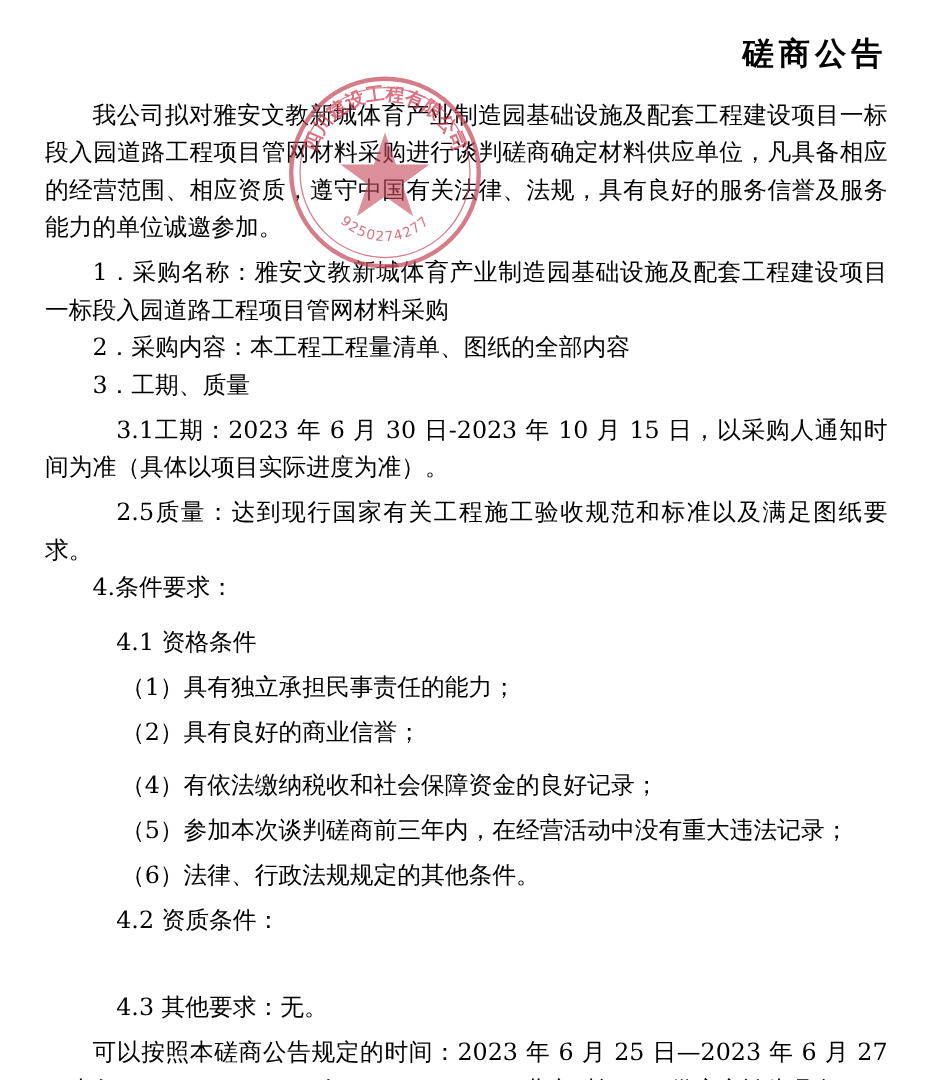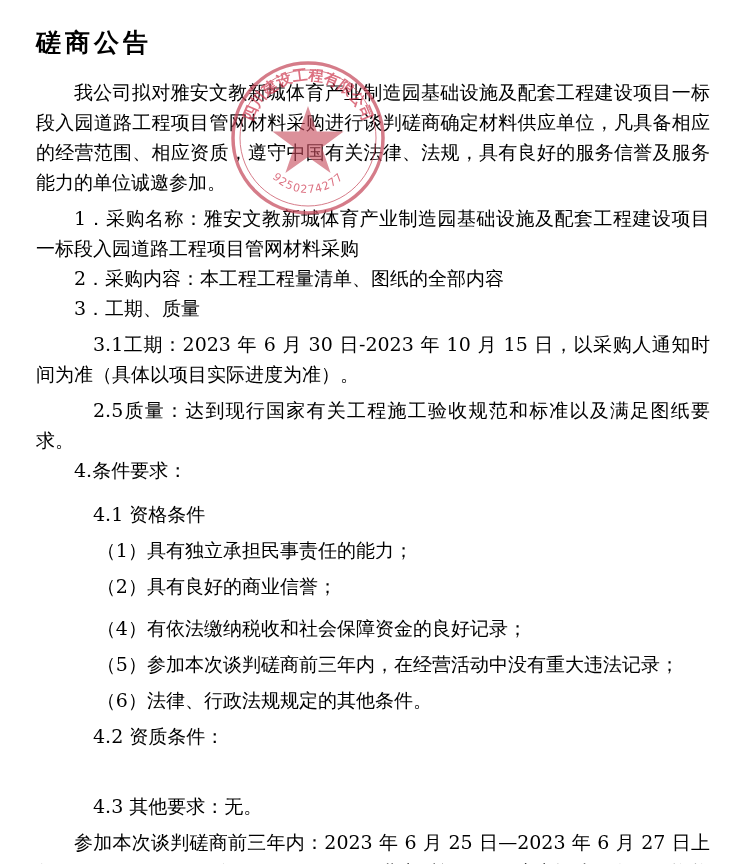--- a/index.html
+++ b/index.html
@@ -18,21 +18,21 @@
     overflow: hidden;
     background: #ffffff;
   }
   .doc {
     position: relative;
     padding: 22px 36px 0 36px;
     box-sizing: border-box;
     width: 746px;
   }
   .doc-title {
-    text-align: left;
+    text-align: right;
     font-size: 25px;
     font-weight: bold;
     letter-spacing: 4px;
     margin: 4px 0 18px 0;
     font-family: "DejaVu Serif", "Liberation Serif", serif;
   }
   p {
     margin: 0 0 0 0;
     font-size: 19px;
     line-height: 30px;
@@ -154,21 +154,21 @@
     <div class="gap-l"></div>
     <div class="gap-m"></div>
 
     <p class="lvl2">
       <span>4.3</span>&nbsp;<span>其他要求：无。</span>
     </p>
 
     <div class="gap-s"></div>
 
     <p class="body-para">
-      <span>参加本次谈判磋商前三年内：</span><span>2023 年 6 月 25 日—2023 年 6 月 27 日上午 8:30-12：00；下午 2:30-18：00（北京时间）。供应商认为具备项目资格条件要求，且满足服务要求的，可以按照本磋商公告规定的时间、地点、报名方式，进</span>
+      <span>可以按照本磋商公告规定的时间：</span><span>2023 年 6 月 25 日—2023 年 6 月 27 日上午 8:30-12：00；下午 2:30-18：00（北京时间）。供应商认为具备项目资格条件要求，且满足服务要求的，可以按照本磋商公告规定的时间、地点、报名方式，进</span>
     </p>
 
   </div>
 
   <div class="seal">
     <svg width="160" height="160" viewBox="0 0 160 160" aria-hidden="true">
       <circle cx="80" cy="80" r="75" fill="none" stroke="#c64a5c" stroke-width="3.5"></circle>
       <circle cx="80" cy="80" r="68" fill="none" stroke="#c64a5c" stroke-width="1"></circle>
       <polygon points="80,48 88.8,73.5 115.6,73.5 93.9,89.4 102.6,114.9 80,99.1 57.4,114.9 66.1,89.4 44.4,73.5 71.2,73.5" fill="#c64a5c" opacity="0.85"></polygon>
       <path id="arcTop" d="M 22 80 A 58 58 0 0 1 138 80" fill="none"></path>

